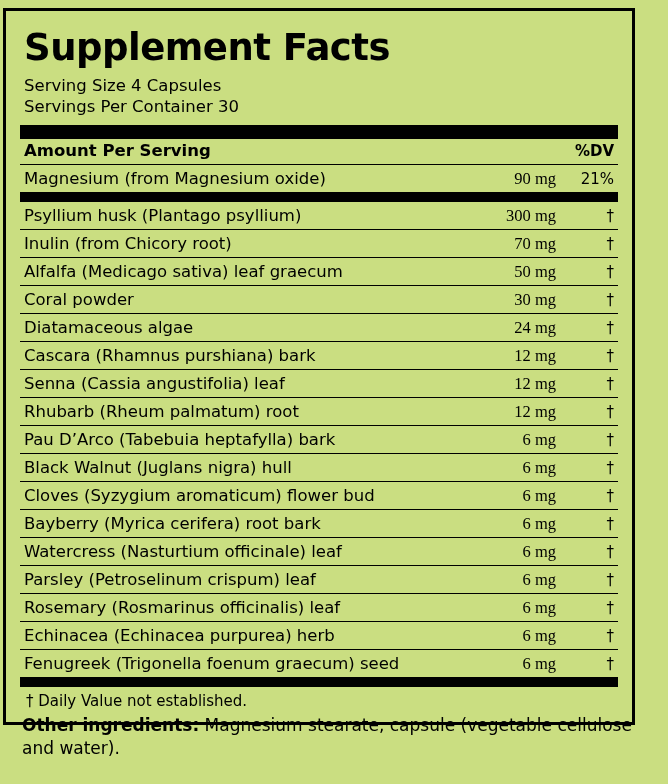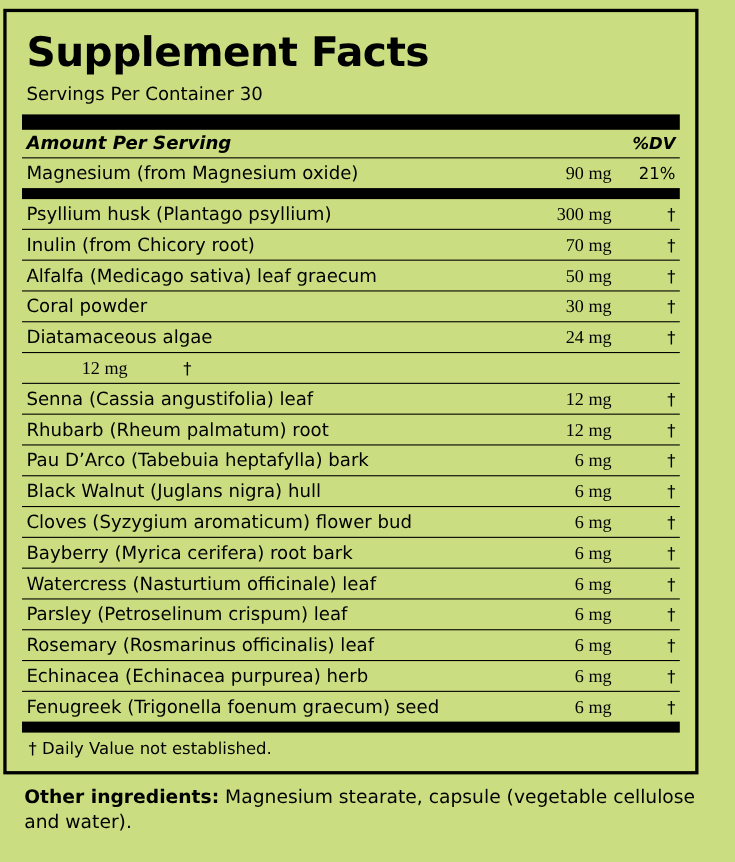--- a/index.html
+++ b/index.html
@@ -55,21 +55,20 @@
   .row.no-border {
     border-bottom: none;
   }
   .hdr-row {
     display: flex;
     align-items: baseline;
     border-bottom: 1.5px solid #000;
     padding: 2px 0 3px 0;
     font-weight: bold;
     font-size: 16.5px;
-    font-style: italic;
   }
   .c-name {
     flex: 1 1 auto;
     font-size: 16.5px;
     line-height: 20px;
     padding-left: 4px;
     white-space: nowrap;
     overflow: hidden;
   }
   .c-amt {
@@ -105,20 +104,21 @@
     text-align: center;
   }
 </style>
 </head>
 <body>
 
 <div class="panel">
 
   <div class="title">Supplement Facts</div>
 
+  <div class="serving-line">Serving Size 4 Capsules</div>
   <div class="serving-line">Servings Per Container 30</div>
 
   <div class="rule-thick"></div>
 
   <div class="hdr-row">
     <div class="c-name">Amount Per Serving</div>
     <div class="c-amt"></div>
     <div class="c-dv">%DV</div>
   </div>
 
@@ -152,20 +152,21 @@
         <div class="c-name">Coral powder</div>
         <div class="c-amt">30 mg</div>
         <div class="c-dv">†</div>
       </div>
       <div class="row">
         <div class="c-name">Diatamaceous algae</div>
         <div class="c-amt">24 mg</div>
         <div class="c-dv">†</div>
       </div>
       <div class="row">
+        <div class="c-name">Cascara (Rhamnus purshiana) bark</div>
         <div class="c-amt">12 mg</div>
         <div class="c-dv">†</div>
       </div>
       <div class="row">
         <div class="c-name">Senna (Cassia angustifolia) leaf</div>
         <div class="c-amt">12 mg</div>
         <div class="c-dv">†</div>
       </div>
       <div class="row">
         <div class="c-name">Rhubarb (Rheum palmatum) root</div>

